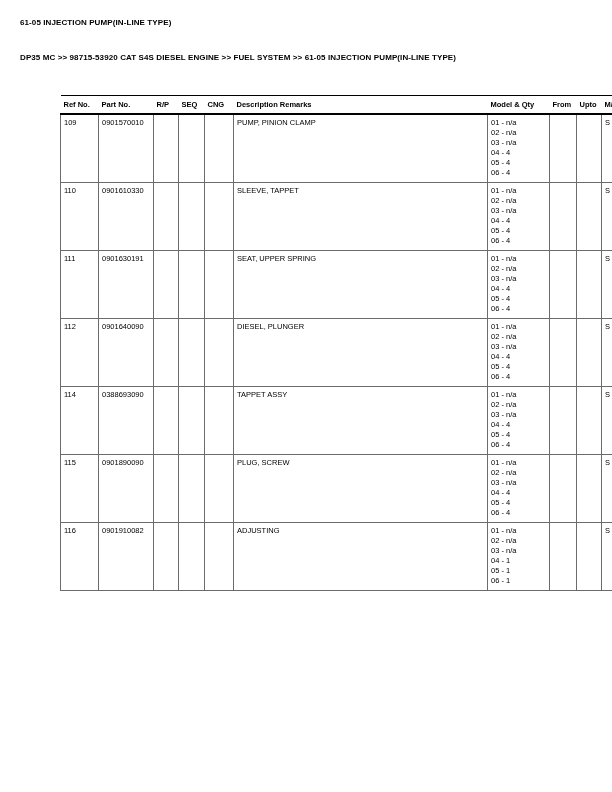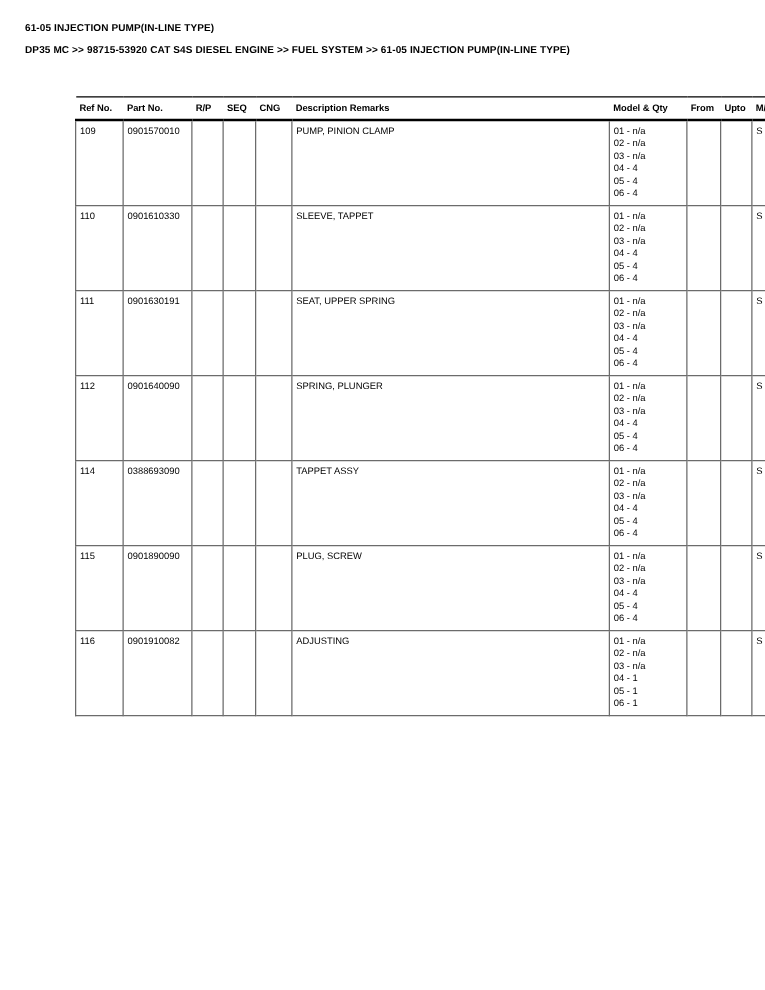--- a/index.html
+++ b/index.html
@@ -20,21 +20,21 @@
     width: 584px;
   }
   .title {
     font-size: 8px;
     font-weight: bold;
     letter-spacing: 0.1px;
   }
   .breadcrumb {
     font-size: 8px;
     font-weight: bold;
-    margin-top: 8px;
+    margin-top: 26px;
     letter-spacing: 0.1px;
   }
   table.parts-table {
     border-collapse: collapse;
     table-layout: fixed;
     width: 572px;
     margin-top: 33px;
     margin-left: 40px;
   }
   table.parts-table thead th {
@@ -150,21 +150,21 @@
           <td></td>
           <td></td>
           <td>S</td>
         </tr>
         <tr>
           <td>112</td>
           <td>0901640090</td>
           <td></td>
           <td></td>
           <td></td>
-          <td>SPRING, PLUNGER</td>
+          <td>DIESEL, PLUNGER</td>
           <td>
             <div>01 - n/a</div>
             <div>02 - n/a</div>
             <div>03 - n/a</div>
             <div>04 - 4</div>
             <div>05 - 4</div>
             <div>06 - 4</div>
           </td>
           <td></td>
           <td></td>

